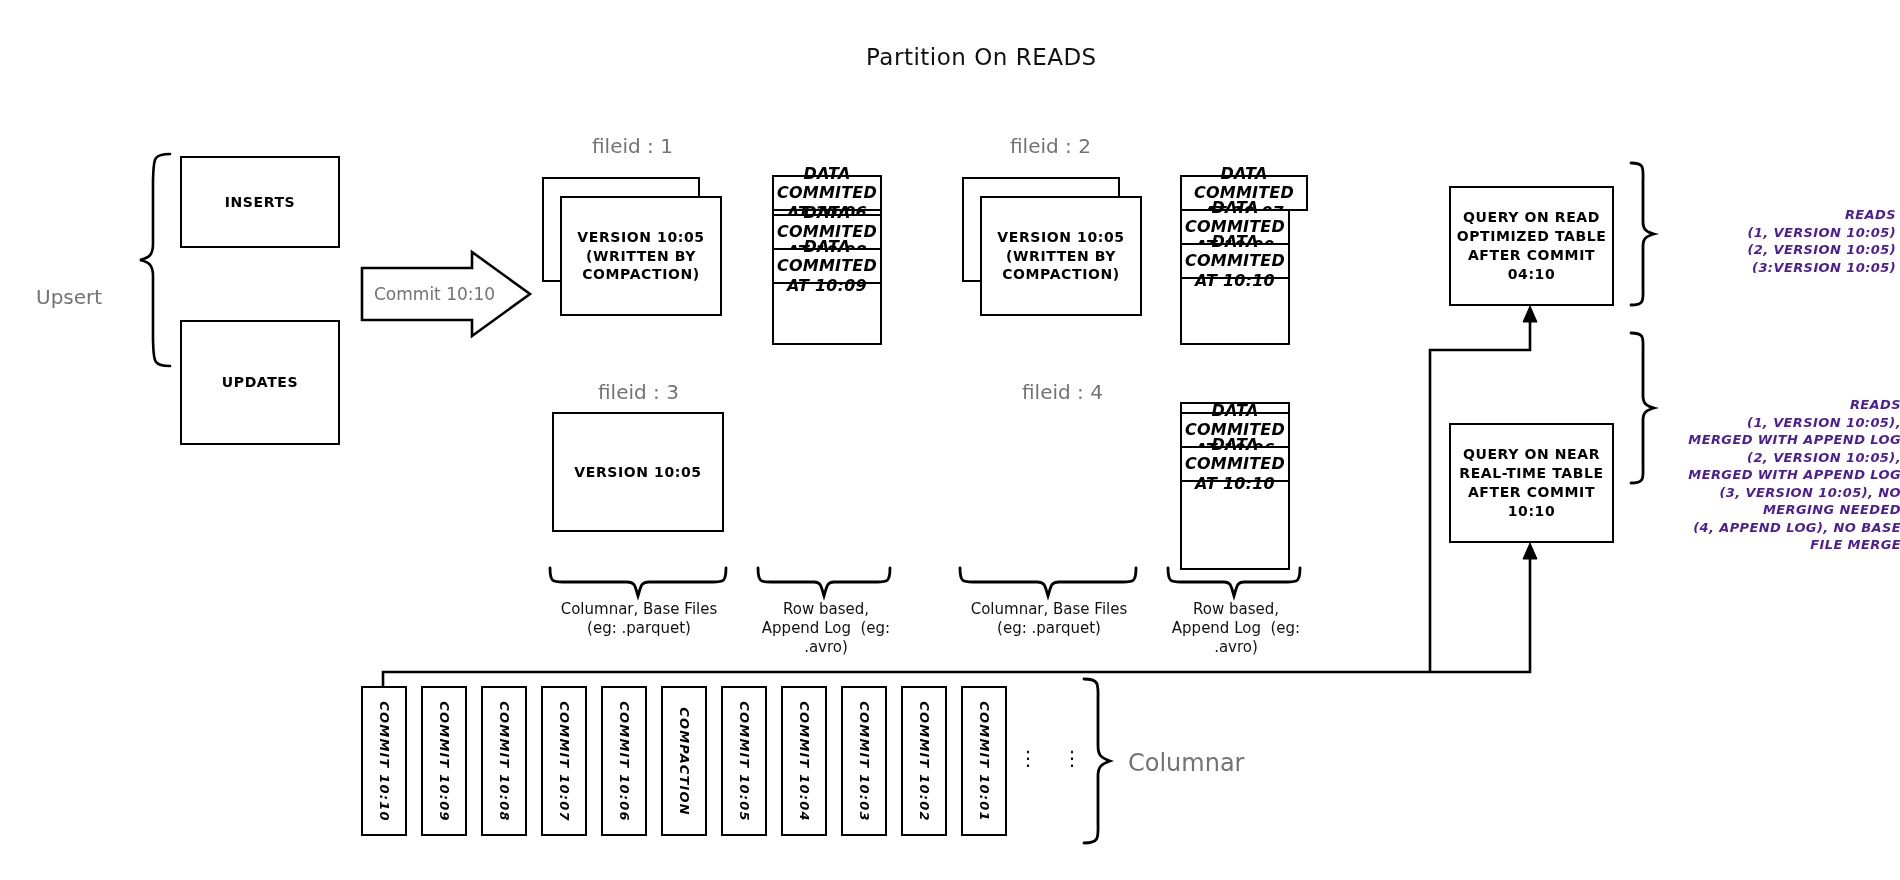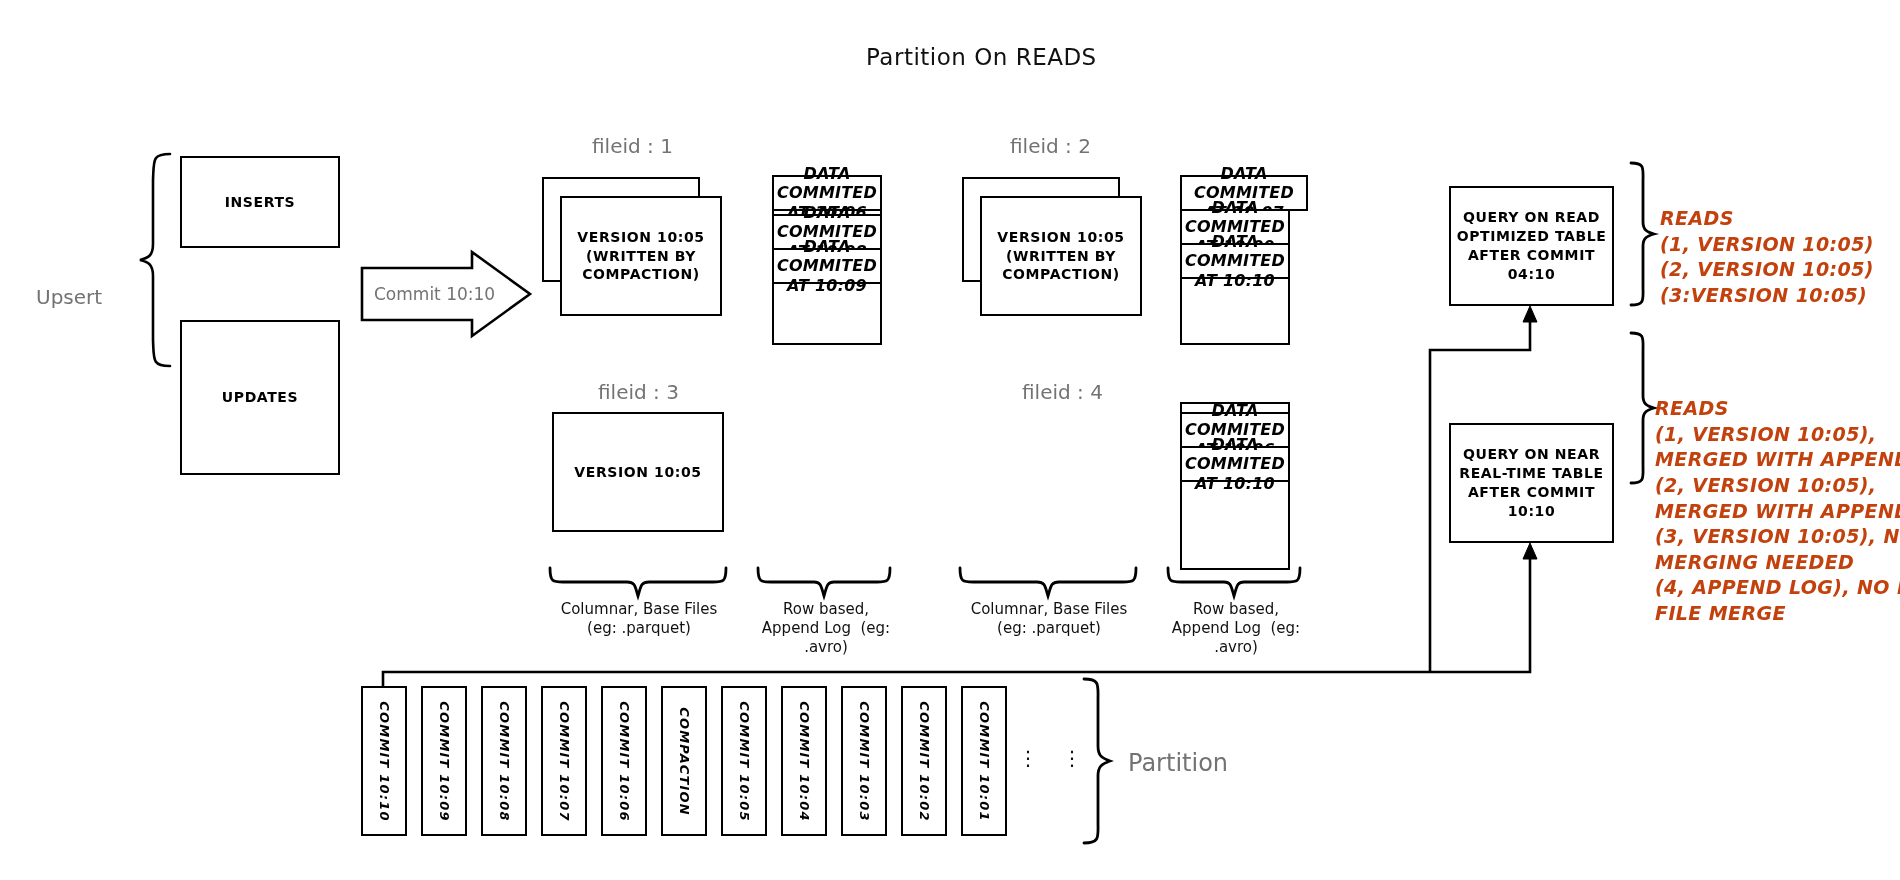--- a/index.html
+++ b/index.html
@@ -56,24 +56,24 @@
     font-size: 16px;
     letter-spacing: 0.2px;
     color: #000000;
     text-align: center;
     line-height: 1.2;
   }
   .reads {
     font-family: "DejaVu Sans", sans-serif;
     font-weight: bold;
     font-style: italic;
-    font-size: 19px;
+    font-size: 13px;
     letter-spacing: 0.4px;
-    color: #c2410c;
-    text-align: left;
+    color: #4c1d95;
+    text-align: right;
     line-height: 1.35;
   }
 
   
   .box {
     border: 2.5px solid #000000;
     background: #ffffff;
     box-sizing: border-box;
     display: flex;
     align-items: center;
@@ -125,21 +125,21 @@
   <div class="abs label-plain" style="left:36px; top:285px;">Upsert</div>
 
   <svg class="abs" style="left:136px; top:150px;" width="40" height="220">
     <path d="M 34 4 C 16 4 18 10 17 30 L 17 94 C 17 106 12 108 4 110 C 12 112 17 114 17 126 L 17 190 C 18 210 16 216 34 216" fill="none" stroke="#000" stroke-width="2.6" stroke-linecap="round"></path>
   </svg>
 
   <div class="abs box" style="left:180px; top:156px; width:160px; height:92px;">
     <span class="boxtext">INSERTS</span>
   </div>
 
-  <div class="abs box" style="left:180px; top:320px; width:160px; height:155px;">
+  <div class="abs box" style="left:180px; top:320px; width:160px; height:125px;">
     <span class="boxtext">UPDATES</span>
   </div>
 
   <svg class="abs" style="left:360px; top:250px;" width="175" height="90">
     <path d="M 2 18 L 112 18 L 112 2 L 170 44 L 112 86 L 112 70 L 2 70 Z" fill="#ffffff" stroke="#000" stroke-width="2.6" stroke-linejoin="miter"></path>
   </svg>
   <div class="abs label-plain" style="left:374px; top:284px; font-size:17px;">Commit 10:10</div>
 
   <div class="abs label-plain" style="left:592px; top:134px;">fileid : 1</div>
 
@@ -310,15 +310,15 @@
   <div class="abs commit-box" style="left:961px; top:686px; width:46px; height:150px;">
     <span class="commit-label">COMMIT  10:01</span>
   </div>
 
   <div class="abs dots" style="left:1018px; top:750px;">⋮</div>
   <div class="abs dots" style="left:1062px; top:750px;">⋮</div>
 
   <svg class="abs" style="left:1080px; top:676px;" width="40" height="172">
     <path d="M 4 3 C 20 3 18 9 18 24 L 18 70 C 18 80 22 82 30 85 C 22 88 18 90 18 100 L 18 146 C 18 161 20 167 4 167" fill="none" stroke="#000" stroke-width="2.8" stroke-linecap="round"></path>
   </svg>
-  <div class="abs label-plain" style="left:1128px; top:749px; font-size:24px;">Partition</div>
+  <div class="abs label-plain" style="left:1128px; top:749px; font-size:24px;">Columnar</div>
 
 </div>
 
 </body></html>

